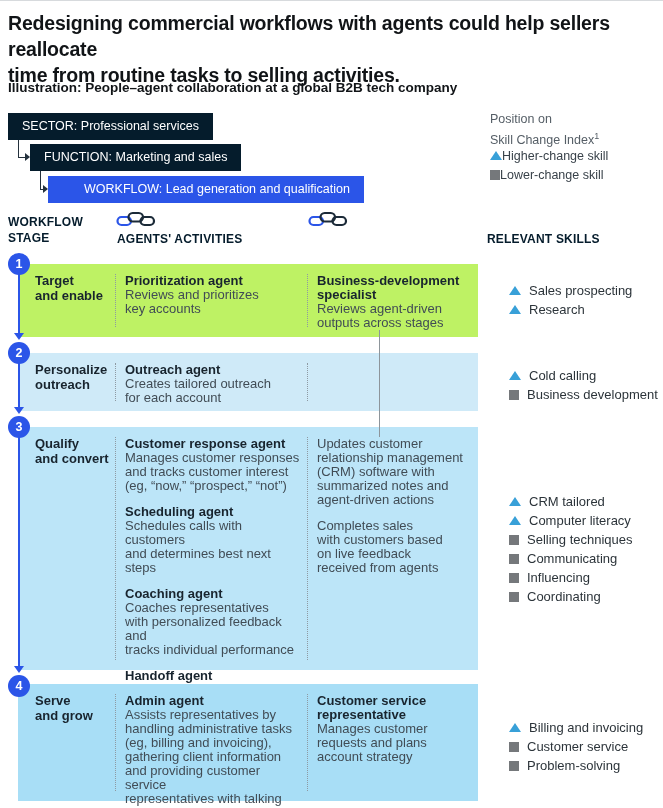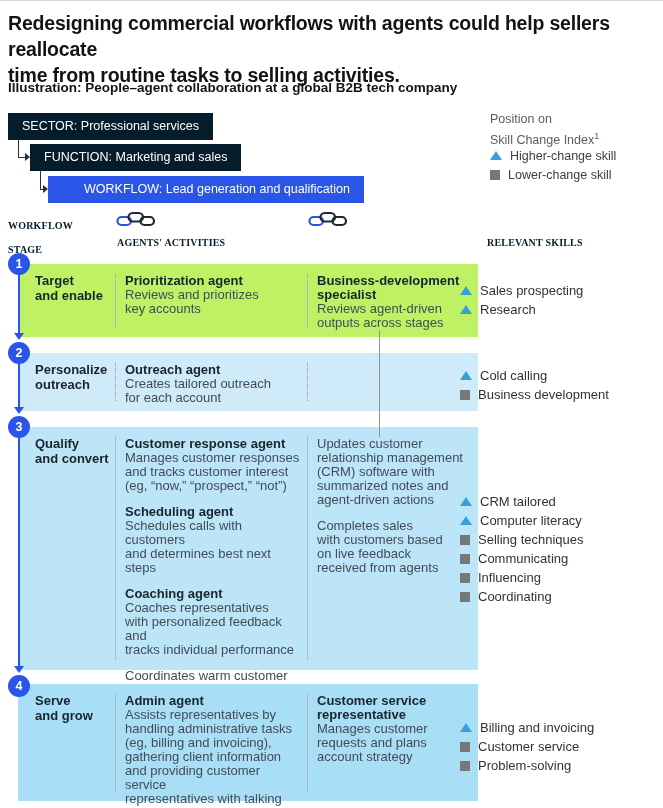--- a/index.html
+++ b/index.html
@@ -16,27 +16,27 @@
   .subtitle{left:8px;top:80px;font-size:13.5px;font-weight:bold;color:#111417;}
 
   .hier-box{height:27px;line-height:27px;padding:0 14px;font-size:12.5px;color:#ffffff;background:#051c2c;white-space:nowrap;}
   .hier-box.blue{background:#2b55e8;padding-left:36px;}
   .elbow-v{width:1px;background:#24313d;}
   .elbow-h{height:1px;background:#24313d;}
   .arrow-right{width:0;height:0;border-top:4px solid transparent;border-bottom:4px solid transparent;border-left:5px solid #24313d;}
 
   .legend-heading{left:490px;top:111px;font-size:12.5px;line-height:17px;color:#555e66;}
   .legend-heading sup{font-size:9px;}
-  .legend-item{left:490px;height:19px;display:flex;align-items:center;gap:8px;font-size:12.5px;color:#39424a;}
+  .legend-item{left:490px;height:19px;display:flex;align-items:center;font-size:12.5px;color:#39424a;}
 
   .marker{flex:0 0 auto;}
   .marker-triangle{width:0;height:0;border-left:6px solid transparent;border-right:6px solid transparent;border-bottom:9px solid #38a0d8;}
   .marker-square{width:10px;height:10px;background:#75787b;}
 
-  .colhead{font-size:10px;font-weight:bold;color:#051c2c;letter-spacing:0.2px;line-height:24px;font-family:Liberation Serif, serif;}
+  .colhead{font-size:12px;font-weight:bold;color:#051c2c;letter-spacing:0.2px;line-height:16px;}
 
   .stage-box{left:18px;width:460px;}
   .bg-s1{background:#bef264;}
   .bg-s2{background:#cfeaf8;}
   .bg-s3{background:#bce5f8;}
   .bg-s4{background:#a8def6;}
 
   .dotsep{position:absolute;top:10px;bottom:10px;width:0;border-left:1px dotted #8e99a2;}
   .stage-name{position:absolute;left:17px;top:10px;font-size:13px;line-height:14.5px;font-weight:bold;color:#18242e;white-space:pre-line;}
   .col-agents{position:absolute;left:107px;top:10px;width:178px;}
@@ -45,21 +45,21 @@
   .blk:last-child{margin-bottom:0;}
   .blk-title{font-size:13px;line-height:14px;font-weight:bold;color:#18242e;white-space:pre-line;}
   .blk-desc{font-size:13px;line-height:14px;color:#414c55;white-space:pre-line;}
 
   .rail-circle{left:8px;width:22px;height:22px;border-radius:50%;background:#2b55e8;color:#fff;font-size:12.5px;font-weight:bold;display:flex;align-items:center;justify-content:center;}
   .rail-line{left:18px;width:2px;background:#2b55e8;}
   .rail-arrow{left:14px;width:0;height:0;border-left:5px solid transparent;border-right:5px solid transparent;border-top:7px solid #2b55e8;}
 
   .connector-line{left:379px;width:1px;background:#8d959b;}
 
-  .skills{left:460px;}
+  .skills{left:509px;}
   .skill-item{height:19px;display:flex;align-items:center;gap:8px;font-size:13px;color:#2c343a;white-space:nowrap;}
 
   .chain-icon{width:40px;height:16px;}
 </style>
 </head>
 <body>
 
 <div class="page">
 
   <div class="abs top-rule"></div>
@@ -157,20 +157,21 @@
         <div class="blk-desc">Schedules calls with customers
 and determines best next steps</div>
       </div>
       <div class="blk">
         <div class="blk-title">Coaching agent</div>
         <div class="blk-desc">Coaches representatives
 with personalized feedback and
 tracks individual performance</div>
       </div>
       <div class="blk">
+        <div class="blk-title">Handoff agent</div>
         <div class="blk-desc">Coordinates warm customer
 handoff to new representatives</div>
       </div>
     </div>
     <div class="col-people">
       <div class="blk">
         <div class="blk-desc">Updates customer
 relationship management
 (CRM) software with
 summarized notes and

